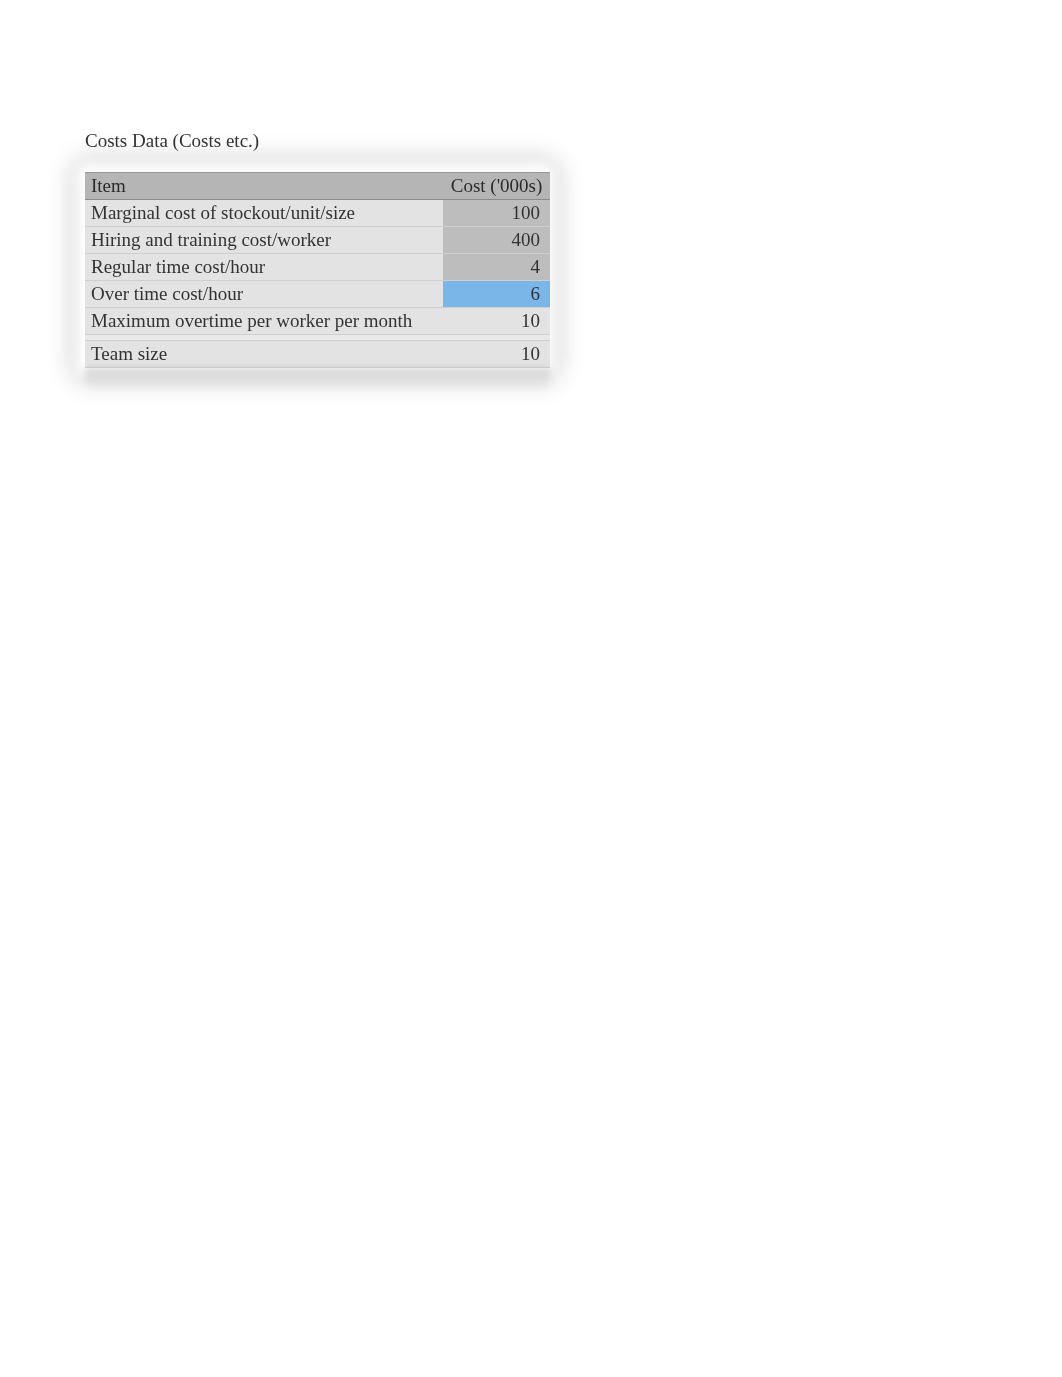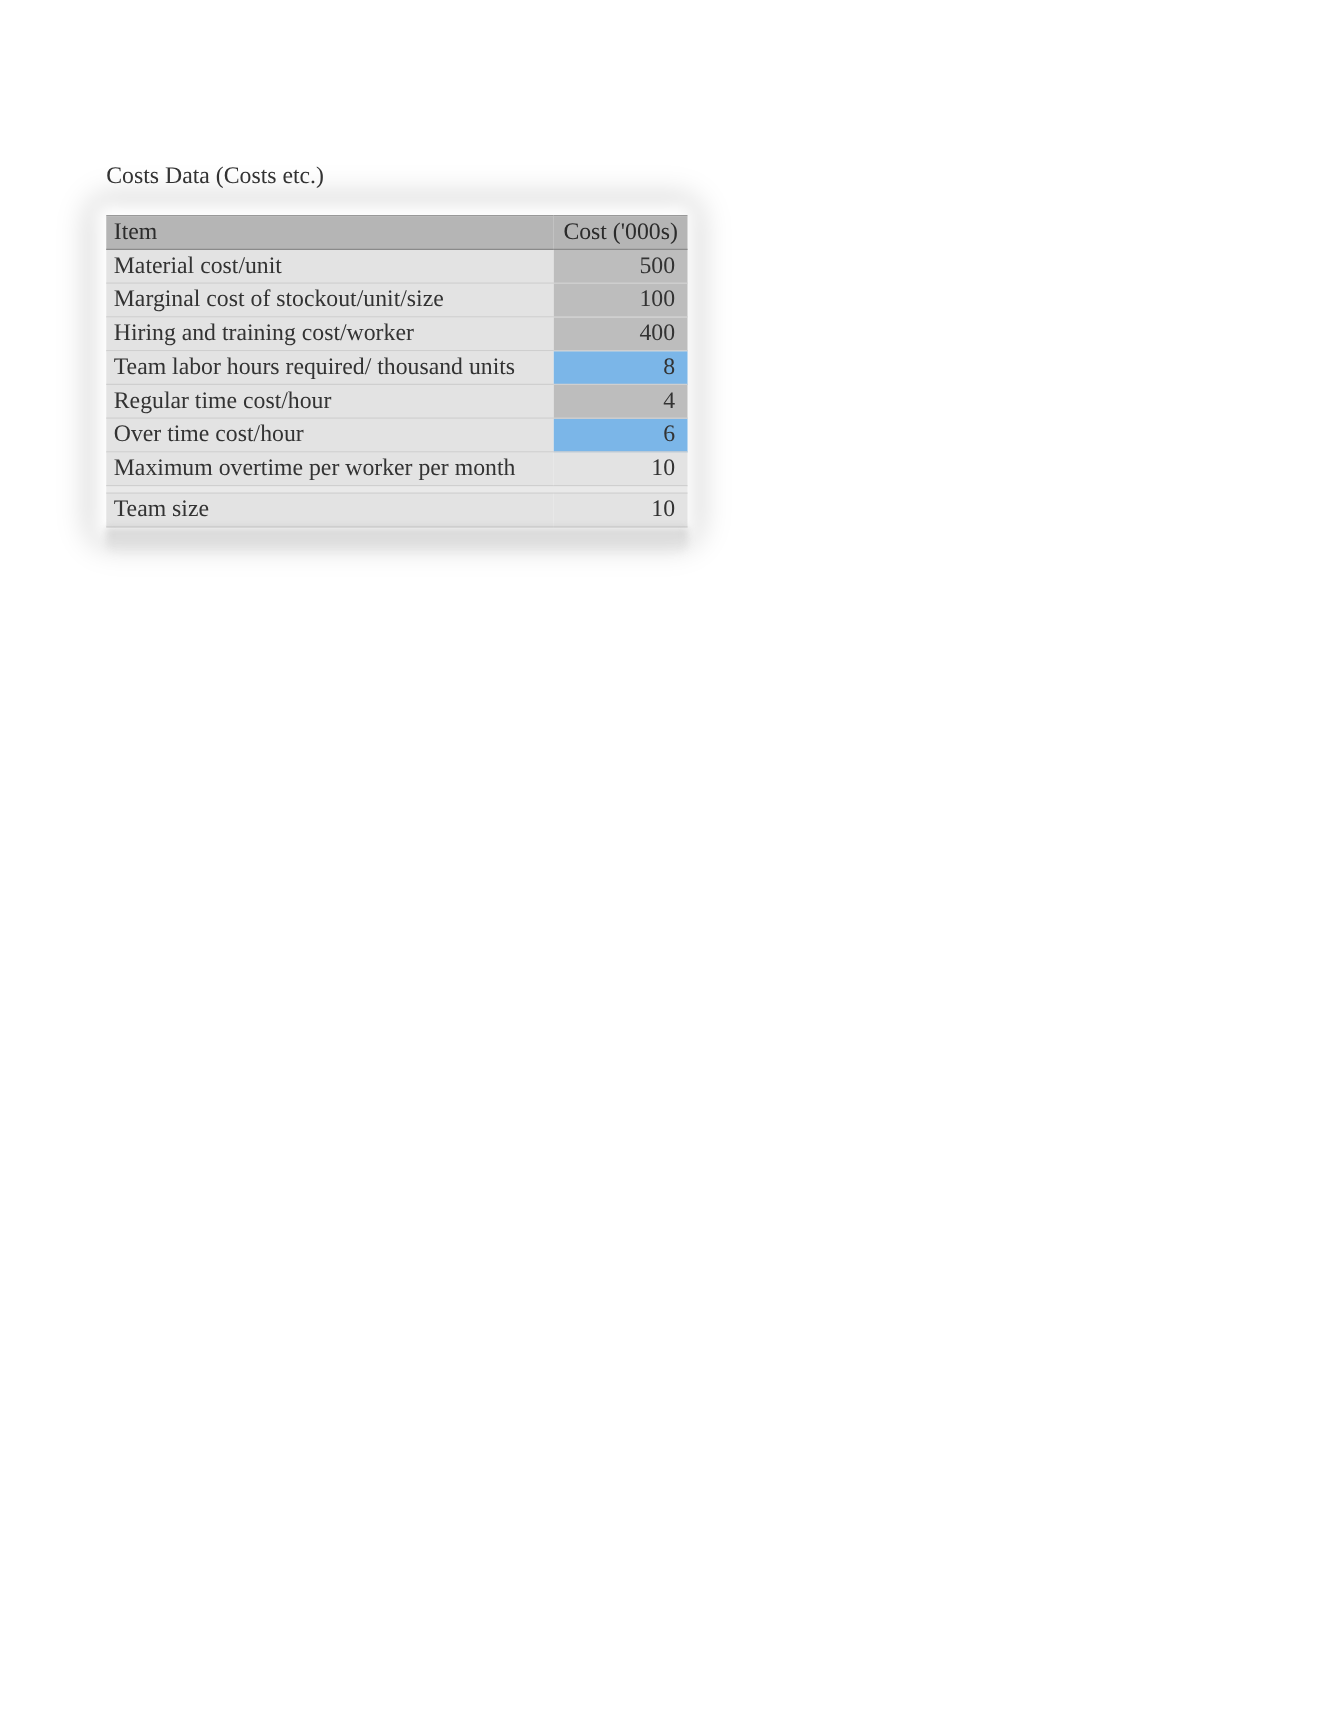--- a/index.html
+++ b/index.html
@@ -116,34 +116,26 @@
         <col class="cost-col">
       </colgroup>
       <thead>
         <tr class="header-row">
           <th class="item-head">Item</th>
           <th class="cost-head">Cost ('000s)</th>
         </tr>
       </thead>
       <tbody>
         <tr class="row-plain">
-          <td class="item-cell item-bg-1">Material cost/unit</td>
-          <td class="cost-cell bg-gray">500</td>
-        </tr>
-        <tr class="row-plain">
           <td class="item-cell item-bg-1">Marginal cost of stockout/unit/size</td>
           <td class="cost-cell bg-gray">100</td>
         </tr>
         <tr class="row-plain">
           <td class="item-cell item-bg-2">Hiring and training cost/worker</td>
           <td class="cost-cell bg-gray">400</td>
-        </tr>
-        <tr class="row-plain">
-          <td class="item-cell item-bg-2">Team labor hours required/ thousand units</td>
-          <td class="cost-cell bg-blue">8</td>
         </tr>
         <tr class="row-plain">
           <td class="item-cell item-bg-1">Regular time cost/hour</td>
           <td class="cost-cell bg-gray">4</td>
         </tr>
         <tr class="row-plain">
           <td class="item-cell item-bg-2">Over time cost/hour</td>
           <td class="cost-cell bg-blue">6</td>
         </tr>
         <tr class="row-plain">

